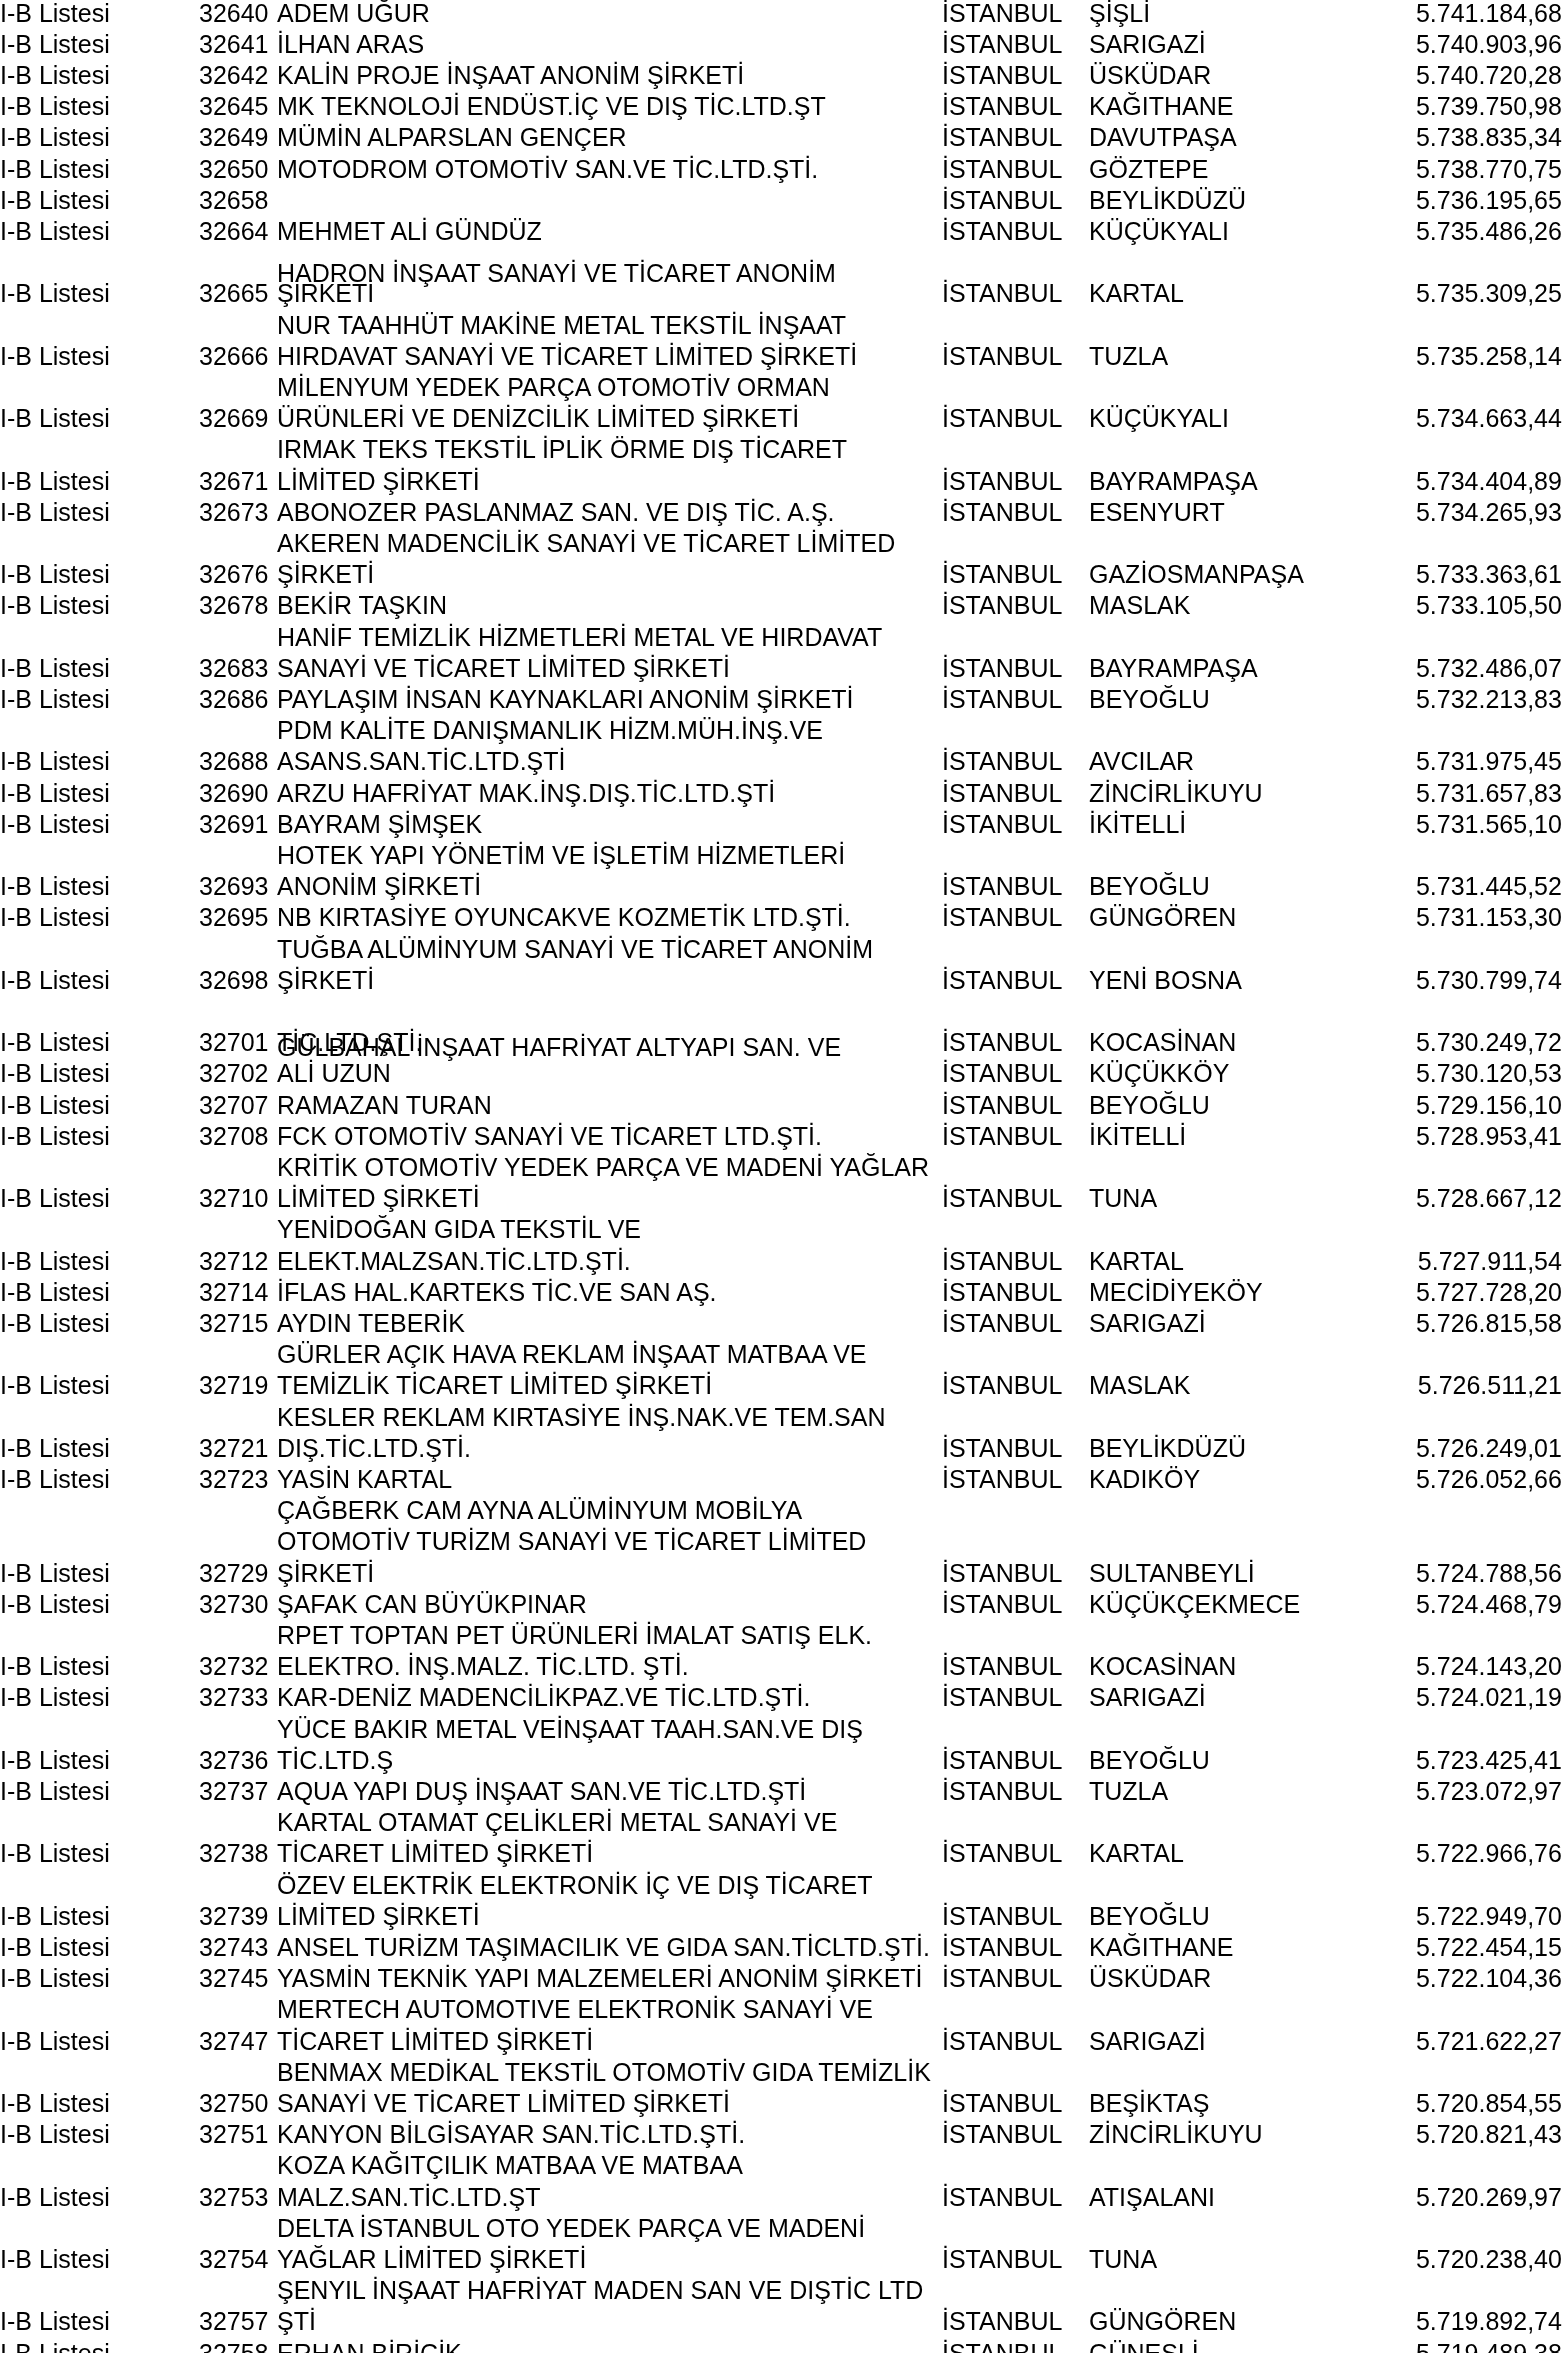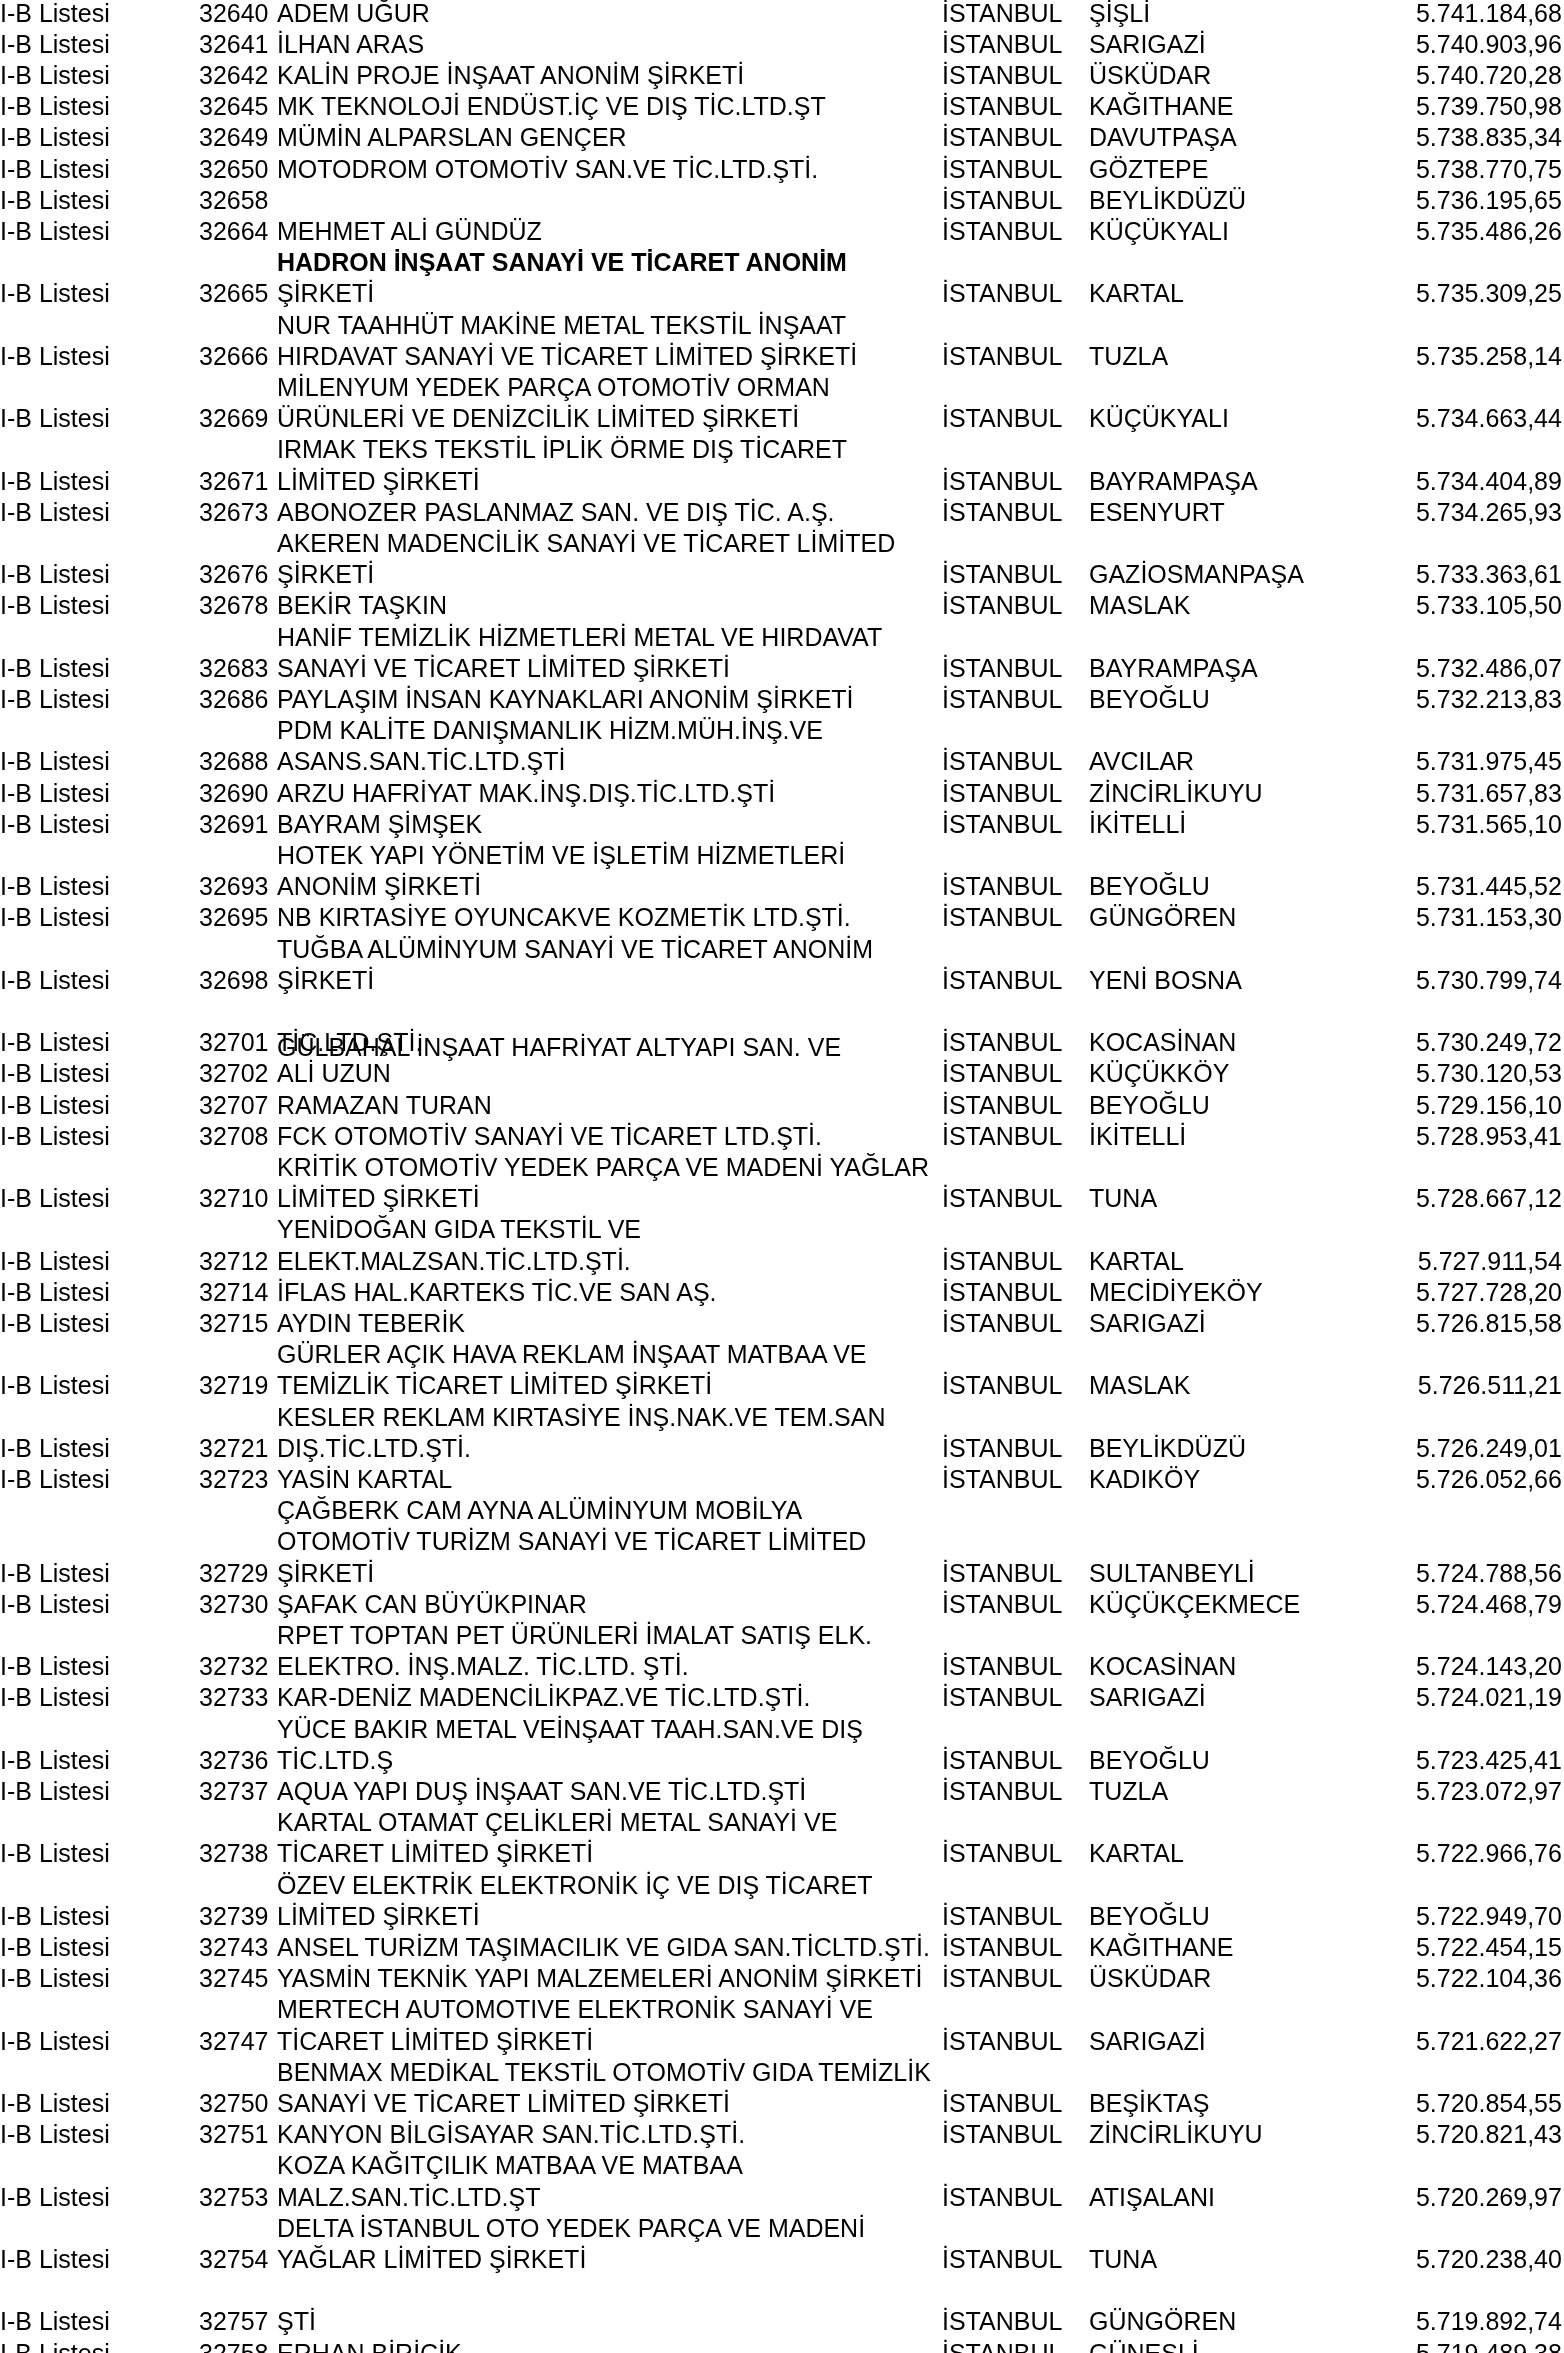--- a/index.html
+++ b/index.html
@@ -78,21 +78,21 @@
       <span class="c-val">5.736.195,65</span>
     </div>
     <div class="ln" style="top: 216px;">
       <span class="c-list">I-B Listesi</span>
       <span class="c-no">32664</span>
       <span class="c-name">MEHMET ALİ GÜNDÜZ</span>
       <span class="c-city">İSTANBUL</span>
       <span class="c-dist">KÜÇÜKYALI</span>
       <span class="c-val">5.735.486,26</span>
     </div>
-    <div class="ln" style="top: 247px; font-weight: bold;">
+    <div class="ln" style="top: 258px;">
       <span class="c-name">HADRON İNŞAAT SANAYİ VE TİCARET ANONİM</span>
     </div>
     <div class="ln" style="top: 278px;">
       <span class="c-list">I-B Listesi</span>
       <span class="c-no">32665</span>
       <span class="c-name">ŞİRKETİ</span>
       <span class="c-city">İSTANBUL</span>
       <span class="c-dist">KARTAL</span>
       <span class="c-val">5.735.309,25</span>
     </div>
@@ -477,20 +477,23 @@
     <div class="ln" style="top: 2213px;">
       <span class="c-name">DELTA İSTANBUL OTO YEDEK PARÇA VE MADENİ</span>
     </div>
     <div class="ln" style="top: 2244px;">
       <span class="c-list">I-B Listesi</span>
       <span class="c-no">32754</span>
       <span class="c-name">YAĞLAR LİMİTED ŞİRKETİ</span>
       <span class="c-city">İSTANBUL</span>
       <span class="c-dist">TUNA</span>
       <span class="c-val">5.720.238,40</span>
+    </div>
+    <div class="ln" style="top: 2275px;">
+      <span class="c-name">ŞENYIL İNŞAAT HAFRİYAT MADEN SAN VE DIŞTİC LTD</span>
     </div>
     <div class="ln" style="top: 2306px;">
       <span class="c-list">I-B Listesi</span>
       <span class="c-no">32757</span>
       <span class="c-name">ŞTİ</span>
       <span class="c-city">İSTANBUL</span>
       <span class="c-dist">GÜNGÖREN</span>
       <span class="c-val">5.719.892,74</span>
     </div>
     <div class="ln" style="top: 2338px;">

